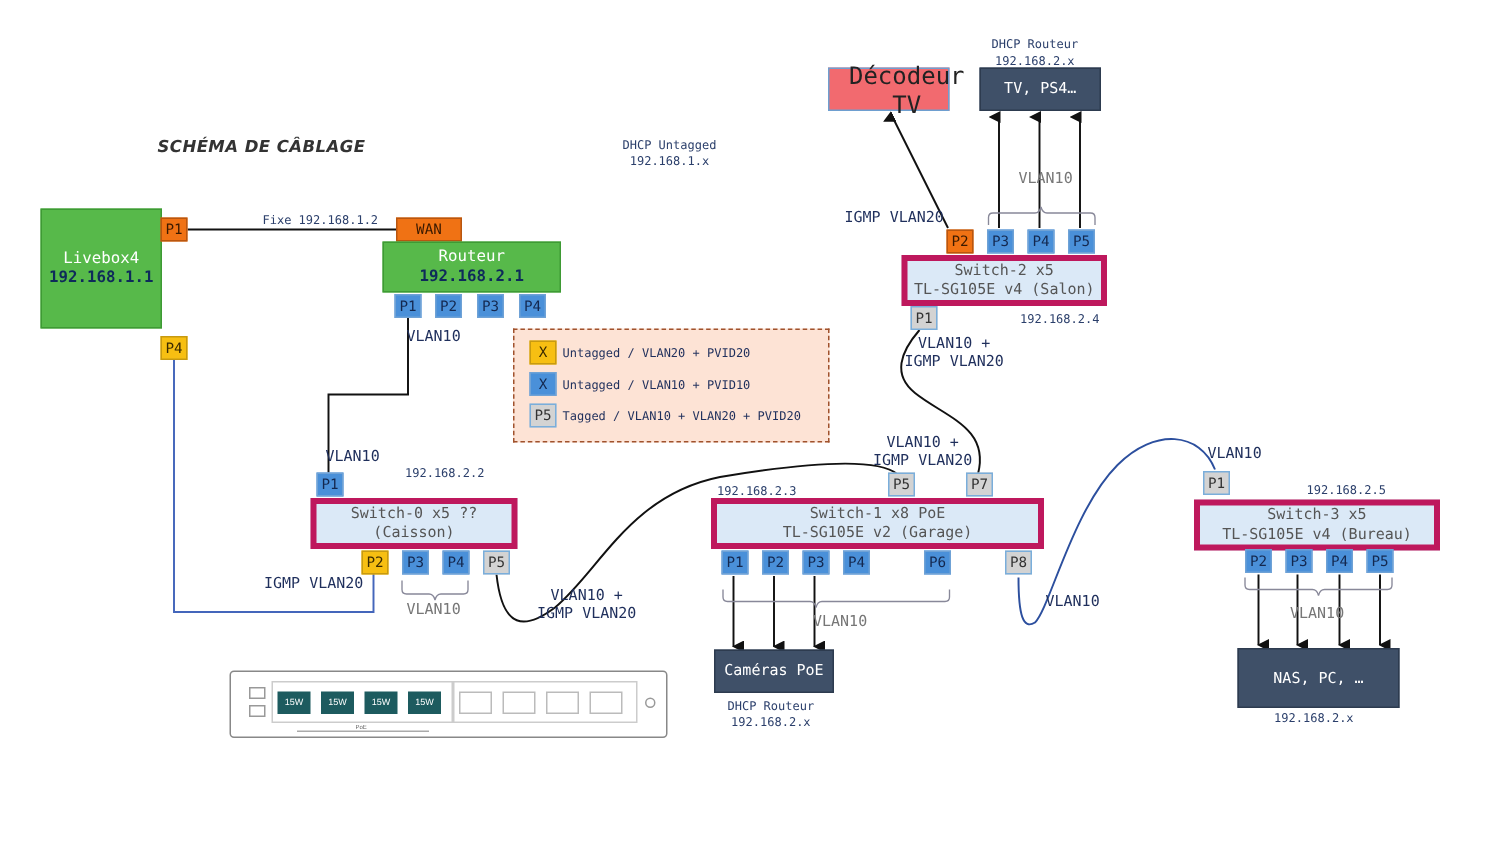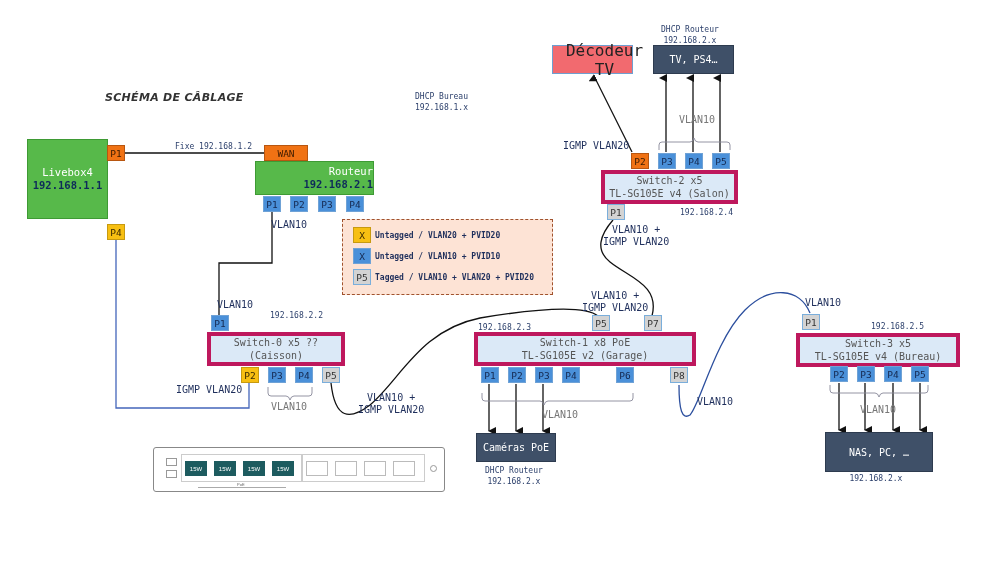--- a/index.html
+++ b/index.html
@@ -16,21 +16,21 @@
   .dev-dark { background:#3f5068; border:1px solid #2d3b4f; color:#fff; font-size:10px; }
   .dev-red { background:#f26a6f; border:1px solid #6e9fd0; color:#222; font-size:16px;padding-left:24px; }
   .port { box-sizing:border-box; width:18px; height:16px; font-size:9.5px; display:flex; align-items:center; justify-content:center; border:1px solid #6fa2d6; color:#14284f; }
   .p-blue { background:#4a90d9; }
   .p-orange { background:#f07214; border-color:#b85610; color:#3a1a00; }
   .p-yellow { background:#f7bf12; border-color:#c79a10; color:#3a2a00; }
   .p-gray { background:#d3d3d3; border-color:#7aaedb; color:#333; }
   .wan { width:44px; }
   .legend { left:342px; top:219px; width:211px; height:76px; background:#fde3d5; border:1.5px dashed #a0522d; box-sizing:border-box; }
   .leg-row { position:absolute; left:10px; display:flex; align-items:center; gap:4px; }
-  .leg-txt { font-size:8px; color:#1f2f5c; white-space:nowrap;font-weight:bold; }
+  .leg-txt { font-size:8px; color:#1f2f5c; white-space:nowrap; }
   svg { position:absolute; left:0; top:0; }
 </style>
 </head>
 <body>
 
 <svg width="1000" height="563">
   <defs>
     <marker id="arr" markerWidth="8" markerHeight="8" refX="4" refY="7" orient="auto" markerUnits="userSpaceOnUse">
       <path d="M0,0 L8,0 L4,8 z" fill="#111" transform="rotate(180 4 4)"></path>
     </marker>
@@ -68,21 +68,21 @@
 
   <path d="M659,150 L659,145 Q659,142 662,142 L690,142 Q693,142 694,138 Q695,142 698,142 L727,142 Q730,142 730,145 L730,150" fill="none" stroke="#889" stroke-width="0.9"></path>
   <path d="M268,387 L268,393 Q268,396 271,396 L286,396 Q289,396 290,400 Q291,396 294,396 L309,396 Q312,396 312,393 L312,387" fill="none" stroke="#889" stroke-width="0.9"></path>
   <path d="M482,393 L482,398 Q482,401 485,401 L540,401 Q543,401 544,405 Q545,401 548,401 L630,401 Q633,401 633,398 L633,393" fill="none" stroke="#889" stroke-width="0.9"></path>
   <path d="M830,385 L830,390 Q830,393 833,393 L875,393 Q878,393 879,397 Q880,393 883,393 L925,393 Q928,393 928,390 L928,385" fill="none" stroke="#889" stroke-width="0.9"></path>
 </svg>
 
 <div class="abs title">SCHÉMA DE CÂBLAGE</div>
 
 <div class="abs note" style="left:415px;top:91px;">
-  <div>DHCP Bureau</div>
+  <div>DHCP Untagged</div>
   <div>192.168.1.x</div>
 </div>
 <div class="abs note" style="left:661px;top:24px;">
   <div>DHCP Routeur</div>
   <div>192.168.2.x</div>
 </div>
 <div class="abs note" style="left:485px;top:465px;">
   <div>DHCP Routeur</div>
   <div>192.168.2.x</div>
 </div>
@@ -93,21 +93,21 @@
 <div class="abs note" style="left:175px;top:141px;">Fixe 192.168.1.2</div>
 
 <div class="abs box green" style="left:27px;top:139px;width:81px;height:80px;font-size:10.5px;line-height:13px;">
   <div>Livebox4</div>
   <div class="ip">192.168.1.1</div>
 </div>
 <div class="abs port p-orange" style="left:107px;top:145px;">P1</div>
 <div class="abs port p-yellow" style="left:107px;top:224px;">P4</div>
 
 <div class="abs port p-orange wan" style="left:264px;top:145px;">WAN</div>
-<div class="abs box green" style="left:255px;top:161px;width:119px;height:34px;font-size:10.5px;line-height:13px;align-items:flex-end;">
+<div class="abs box green" style="left:255px;top:161px;width:119px;height:34px;font-size:10.5px;line-height:13px;">
   <div>Routeur</div>
   <div class="ip">192.168.2.1</div>
 </div>
 <div class="abs port p-blue" style="left:263px;top:196px;">P1</div>
 <div class="abs port p-blue" style="left:290px;top:196px;">P2</div>
 <div class="abs port p-blue" style="left:318px;top:196px;">P3</div>
 <div class="abs port p-blue" style="left:346px;top:196px;">P4</div>
 <div class="abs lbl" style="left:271px;top:219px;">VLAN10</div>
 
 <div class="abs legend">

